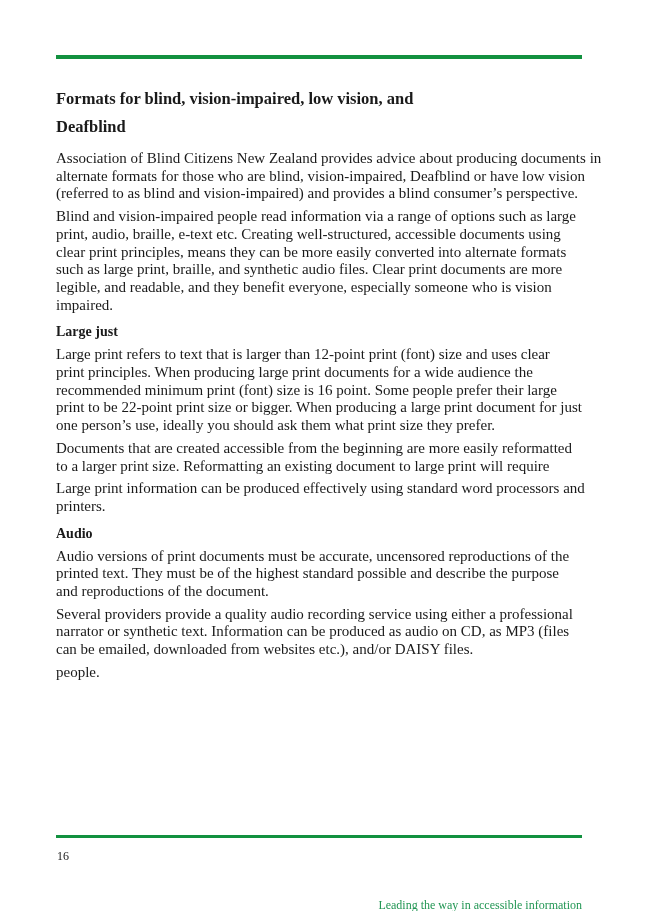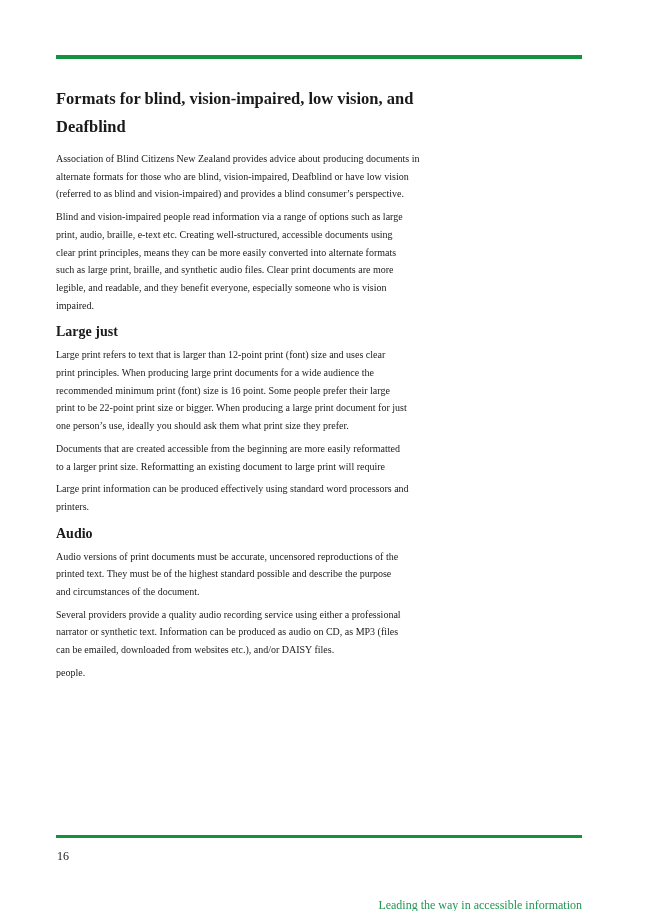--- a/index.html
+++ b/index.html
@@ -38,21 +38,21 @@
     font-size: 14px;
     line-height: 21px;
     font-weight: bold;
     color: var(--text, #1a1a1a);
     margin: 7px 0 4px 0;
   }
   p.para { margin: 0 0 5px 0; }
   .line {
     display: block;
     white-space: nowrap;
-    font-size: 10px;
+    font-size: 15px;
     line-height: 17.7px;
     color: var(--text, #1a1a1a);
   }
   .page-number {
     position: absolute;
     left: 57px;
     top: 849px;
     font-size: 12px;
     color: var(--text, #1a1a1a);
   }
@@ -112,21 +112,21 @@
     <p class="para">
       <span class="line">Large print information can be produced effectively using standard word processors and</span>
       <span class="line">printers.</span>
     </p>
 
     <h2>Audio</h2>
 
     <p class="para">
       <span class="line">Audio versions of print documents must be accurate, uncensored reproductions of the</span>
       <span class="line">printed text. They must be of the highest standard possible and describe the purpose</span>
-      <span class="line">and circumstances of the document.</span>
+      <span class="line">and reproductions of the document.</span>
     </p>
 
     <p class="para">
       <span class="line">Several providers provide a quality audio recording service using either a professional</span>
       <span class="line">narrator or synthetic text. Information can be produced as audio on CD, as MP3 (files</span>
       <span class="line">can be emailed, downloaded from websites etc.), and/or DAISY files.</span>
     </p>
 
     <p class="para">
       <span class="line">people.</span>

